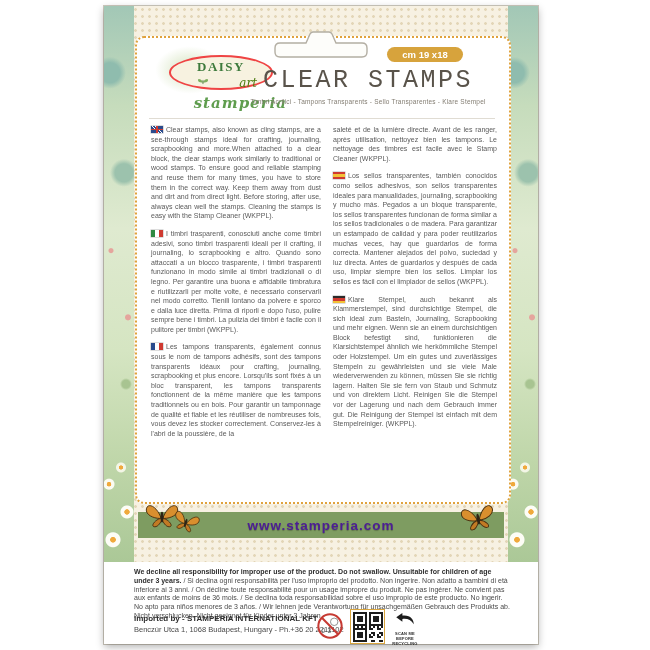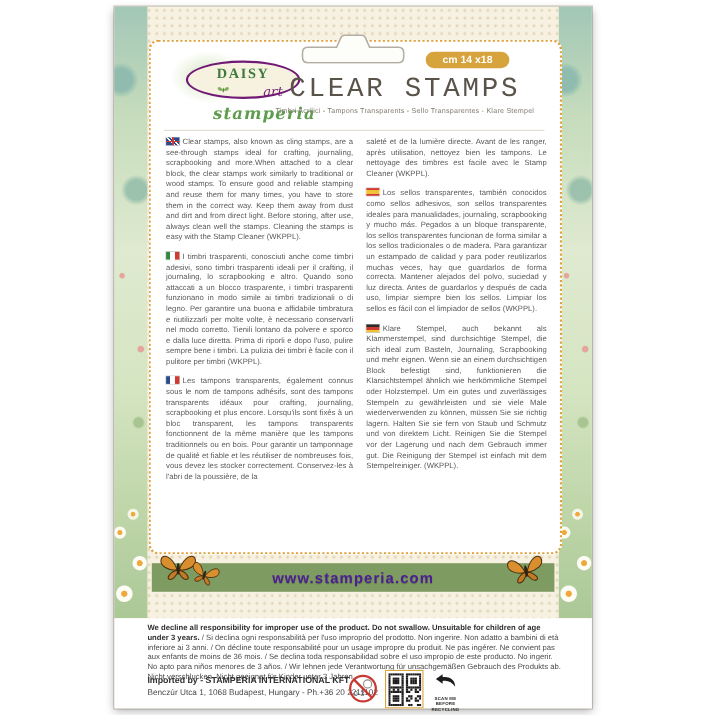--- a/index.html
+++ b/index.html
@@ -28,26 +28,26 @@
       radial-gradient(circle at 20px 30%, #9cc2ad 9px, transparent 14px),
       radial-gradient(circle at 6px 12%, #8fbcae 10px, transparent 16px),
       radial-gradient(circle at 22px 68%, #a8c491 4px, transparent 6px),
       linear-gradient(to bottom,#a2c7b6,#c6dcbc 18%,#dfead0 40%,#d5e5c2 62%,#bfd6a9 82%,#abc897);}
   .footer-white{position:absolute;left:0;top:556px;width:434px;height:82px;background:#ffffff;}
   .card{position:absolute;left:31px;top:30px;width:372px;height:464px;background:#ffffff;
     border:2px dotted #e0a23c;border-radius:9px;}
   .logo-blob{position:absolute;left:18px;top:8px;width:70px;height:48px;
     background:radial-gradient(ellipse at center,#d3e2bc 0%,rgba(211,226,188,0) 70%);}
   .euro-slot{position:absolute;left:50%;transform:translateX(-50%);top:22px;width:96px;height:30px;z-index:6;}
-  .logo-oval{position:absolute;left:32px;top:17px;width:100px;height:31px;border:2px solid #701a75;
+  .logo-oval{position:absolute;left:32px;top:17px;width:100px;height:31px;border:2px solid #ef4444;
     border-radius:50%;background:#f7f2e0;text-align:center;}
   .logo-daisy{font-family:"Liberation Serif",serif;font-weight:bold;font-size:13px;color:#3e7a3c;
     letter-spacing:1.5px;line-height:20px;}
   .logo-art{position:absolute;right:14px;bottom:-2px;font-family:"DejaVu Serif",serif;font-style:italic;
-    font-size:12px;color:#701a75;}
+    font-size:12px;color:#4d7c0f;}
   .logo-butterfly{position:absolute;left:26px;bottom:2px;width:12px;height:9px;}
   .brand-script{position:absolute;left:20px;top:56px;width:130px;text-align:right;
     font-family:"DejaVu Serif",serif;font-style:italic;font-weight:bold;font-size:15px;
     color:#5f9d4e;letter-spacing:1px;}
   .title{position:absolute;left:96px;top:28px;width:270px;text-align:center;
     font-family:Liberation Mono, monospace;font-size:25px;color:#59534a;letter-spacing:2.5px;}
   .subtitle{position:absolute;left:96px;top:60px;width:270px;text-align:center;
     font-size:6.5px;color:#837d72;letter-spacing:0.2px;}
   .size-badge{position:absolute;left:250px;top:9px;width:76px;height:15px;border-radius:8px;
     background:#d7a33c;color:#ffffff;font-weight:bold;font-size:9.5px;text-align:center;line-height:15px;}
@@ -109,21 +109,21 @@
         <path d="M11,10 C5,2 0,4 1,8 C2,12 7,13 11,12 Z" fill="#7fae5e"></path>
         <path d="M13,10 C19,2 24,4 23,8 C22,12 17,13 13,12 Z" fill="#7fae5e"></path>
         <ellipse cx="12" cy="11" rx="1.2" ry="5" fill="#4c7a3c"></ellipse>
       </svg>
       <div class="logo-art">art</div>
     </div>
     <div class="brand-script">stamperia</div>
 
     <div class="title">CLEAR STAMPS</div>
     <div class="subtitle">Timbri Acrilici - Tampons Transparents - Sello Transparentes - Klare Stempel</div>
-    <div class="size-badge">cm 14 x18</div>
+    <div class="size-badge">cm 19 x18</div>
     <div class="header-divider"></div>
 
     <div class="col left">
       <p class="para"><span class="flag flag-en"></span><span>Clear stamps, also known as cling stamps, are a see-through stamps ideal for crafting, journaling, scrapbooking and more.When attached to a clear block, the clear stamps work similarly to traditional or wood stamps. To ensure good and reliable stamping and reuse them for many times, you have to store them in the correct way. Keep them away from dust and dirt and from direct light. Before storing, after use, always clean well the stamps. Cleaning the stamps is easy with the Stamp Cleaner (WKPPL).</span></p>
       <p class="para"><span class="flag flag-it"></span><span>I timbri trasparenti, conosciuti anche come timbri adesivi, sono timbri trasparenti ideali per il crafting, il journaling, lo scrapbooking e altro. Quando sono attaccati a un blocco trasparente, i timbri trasparenti funzionano in modo simile ai timbri tradizionali o di legno. Per garantire una buona e affidabile timbratura e riutilizzarli per molte volte, è necessario conservarli nel modo corretto. Tienili lontano da polvere e sporco e dalla luce diretta. Prima di riporli e dopo l'uso, pulire sempre bene i timbri. La pulizia dei timbri è facile con il pulitore per timbri (WKPPL).</span></p>
       <p class="para"><span class="flag flag-fr"></span><span>Les tampons transparents, également connus sous le nom de tampons adhésifs, sont des tampons transparents idéaux pour crafting, journaling, scrapbooking et plus encore. Lorsqu'ils sont fixés à un bloc transparent, les tampons transparents fonctionnent de la même manière que les tampons traditionnels ou en bois. Pour garantir un tamponnage de qualité et fiable et les réutiliser de nombreuses fois, vous devez les stocker correctement. Conservez-les à l'abri de la poussière, de la</span></p>
     </div>
     <div class="col right">
       <p class="para"><span>saleté et de la lumière directe. Avant de les ranger, après utilisation, nettoyez bien les tampons. Le nettoyage des timbres est facile avec le Stamp Cleaner (WKPPL).</span></p>
       <p class="para"><span class="flag flag-es"></span><span>Los sellos transparentes, también conocidos como sellos adhesivos, son sellos transparentes ideales para manualidades, journaling, scrapbooking y mucho más. Pegados a un bloque transparente, los sellos transparentes funcionan de forma similar a los sellos tradicionales o de madera. Para garantizar un estampado de calidad y para poder reutilizarlos muchas veces, hay que guardarlos de forma correcta. Mantener alejados del polvo, suciedad y luz directa. Antes de guardarlos y después de cada uso, limpiar siempre bien los sellos. Limpiar los sellos es fácil con el limpiador de sellos (WKPPL).</span></p>

